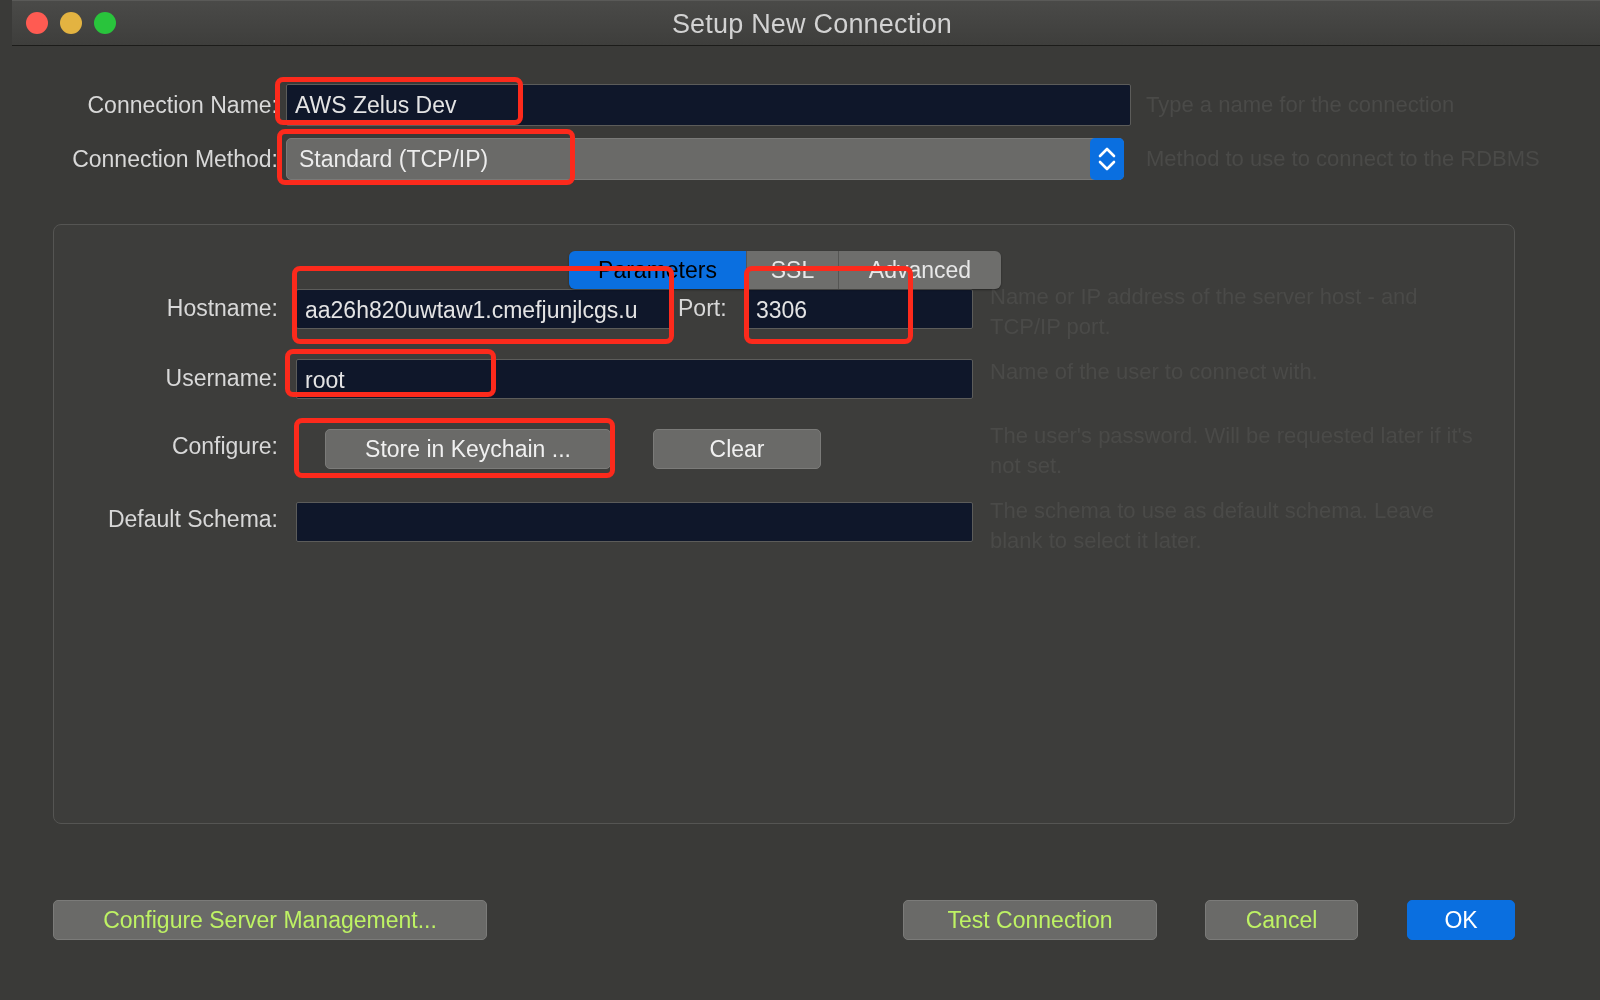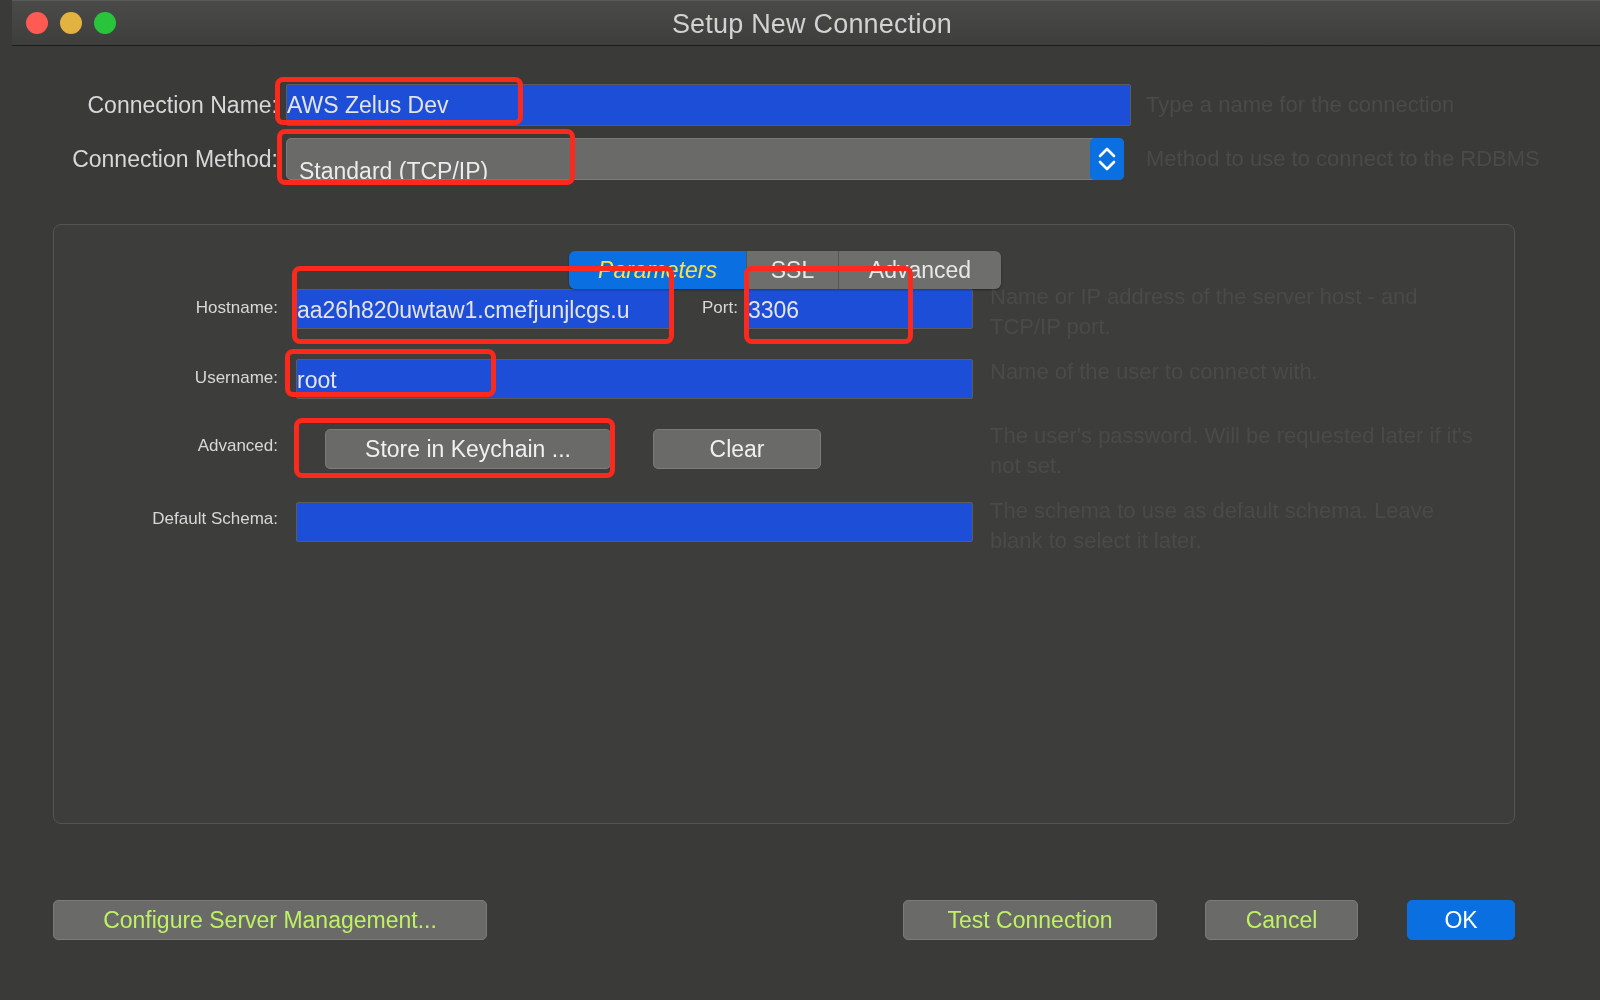--- a/index.html
+++ b/index.html
@@ -76,40 +76,40 @@
   }
   .label-col {
     position: absolute;
     left: 0; top: 0;
     width: 278px;
     height: 42px;
   }
 
   .textfield {
     position: absolute;
-    background: #1d4ed8;
+    background: #0f172a;
     border: 1px solid #5c5c5a;
     border-radius: 2px;
     color: #e4e4e4;
     font-size: 23px;
     line-height: 40px;
-    padding: 0 0;
+    padding: 0 8px;
     white-space: nowrap;
     overflow: hidden;
   }
 
   .popup-button {
     position: absolute;
     background: #6a6a68;
     border: 1px solid #7a7a78;
     border-radius: 5px;
     color: #ececec;
     font-size: 23px;
     line-height: 40px;
-    padding: 12px 12px;
+    padding: 0 12px;
     white-space: nowrap;
     overflow: hidden;
   }
   .stepper {
     position: absolute;
     width: 34px;
     background: #0a6fe0;
     border-radius: 5px;
     display: flex;
     flex-direction: column;
@@ -142,42 +142,41 @@
     height: 38px;
     line-height: 38px;
     padding: 0 16px;
     font-size: 23px;
     color: #e8e8e8;
     background: #6e6e6c;
     border-right: 1px solid #565654;
     text-align: center;
   }
   .tab:last-child { border-right: none; }
-  .tab.active { background: #0a6fe0; color: #fde047; font-style: italic; }
+  .tab.active { background: #0a6fe0; color: #000000; }
 
   
   .panel {
     position: absolute;
     left: 53px; top: 178px;
     width: 1462px; height: 600px;
     border: 1px solid #555553;
     border-radius: 8px;
     background: #3d3d3b;
   }
 
   
   .param-label {
     position: absolute;
-    font-size: 17px;
+    font-size: 23px;
     color: #d8d8d8;
     text-align: right;
     white-space: nowrap;
     height: 42px;
     line-height: 42px;
-    padding-left: 24px;
   }
 
   .push-button {
     position: absolute;
     background: #6a6a68;
     border: 1px solid #7b7b79;
     border-radius: 5px;
     color: #f0f0f0;
     font-size: 23px;
     line-height: 38px;
@@ -264,21 +263,21 @@
 
   <div class="param-label" style="left:678px; top:241px; width:56px; text-align:left;">Port:</div>
   <div class="textfield" style="left:747px; top:243px; width:226px; height:40px;">3306</div>
 
   <div class="hint" style="left:990px; top:236px; width:490px;">Name or IP address of the server host - and TCP/IP port.</div>
 
   <div class="param-label" style="left:0; top:311px; width:278px;">Username:</div>
   <div class="textfield" style="left:296px; top:313px; width:677px; height:40px;">root</div>
   <div class="hint" style="left:990px; top:311px; width:490px;">Name of the user to connect with.</div>
 
-  <div class="param-label" style="left:0; top:379px; width:278px;">Advanced:</div>
+  <div class="param-label" style="left:0; top:379px; width:278px;">Configure:</div>
   <div class="push-button" style="left:309px; top:383px; width:286px; height:40px;">Store in Keychain ...</div>
   <div class="push-button" style="left:637px; top:383px; width:168px; height:40px;text-align:center;">Clear</div>
   <div class="hint" style="left:990px; top:375px; width:490px;">The user's password. Will be requested later if it's not set.</div>
 
   <div class="param-label" style="left:0; top:452px; width:278px;">Default Schema:</div>
   <div class="textfield" style="left:296px; top:456px; width:677px; height:40px;"></div>
   <div class="hint" style="left:990px; top:450px; width:490px;">The schema to use as default schema. Leave blank to select it later.</div>
 
   <div class="btn-bottom" style="left:53px; top:854px; width:434px; height:40px;">Configure Server Management...</div>
   <div class="btn-bottom" style="left:903px; top:854px; width:254px; height:40px;">Test Connection</div>

